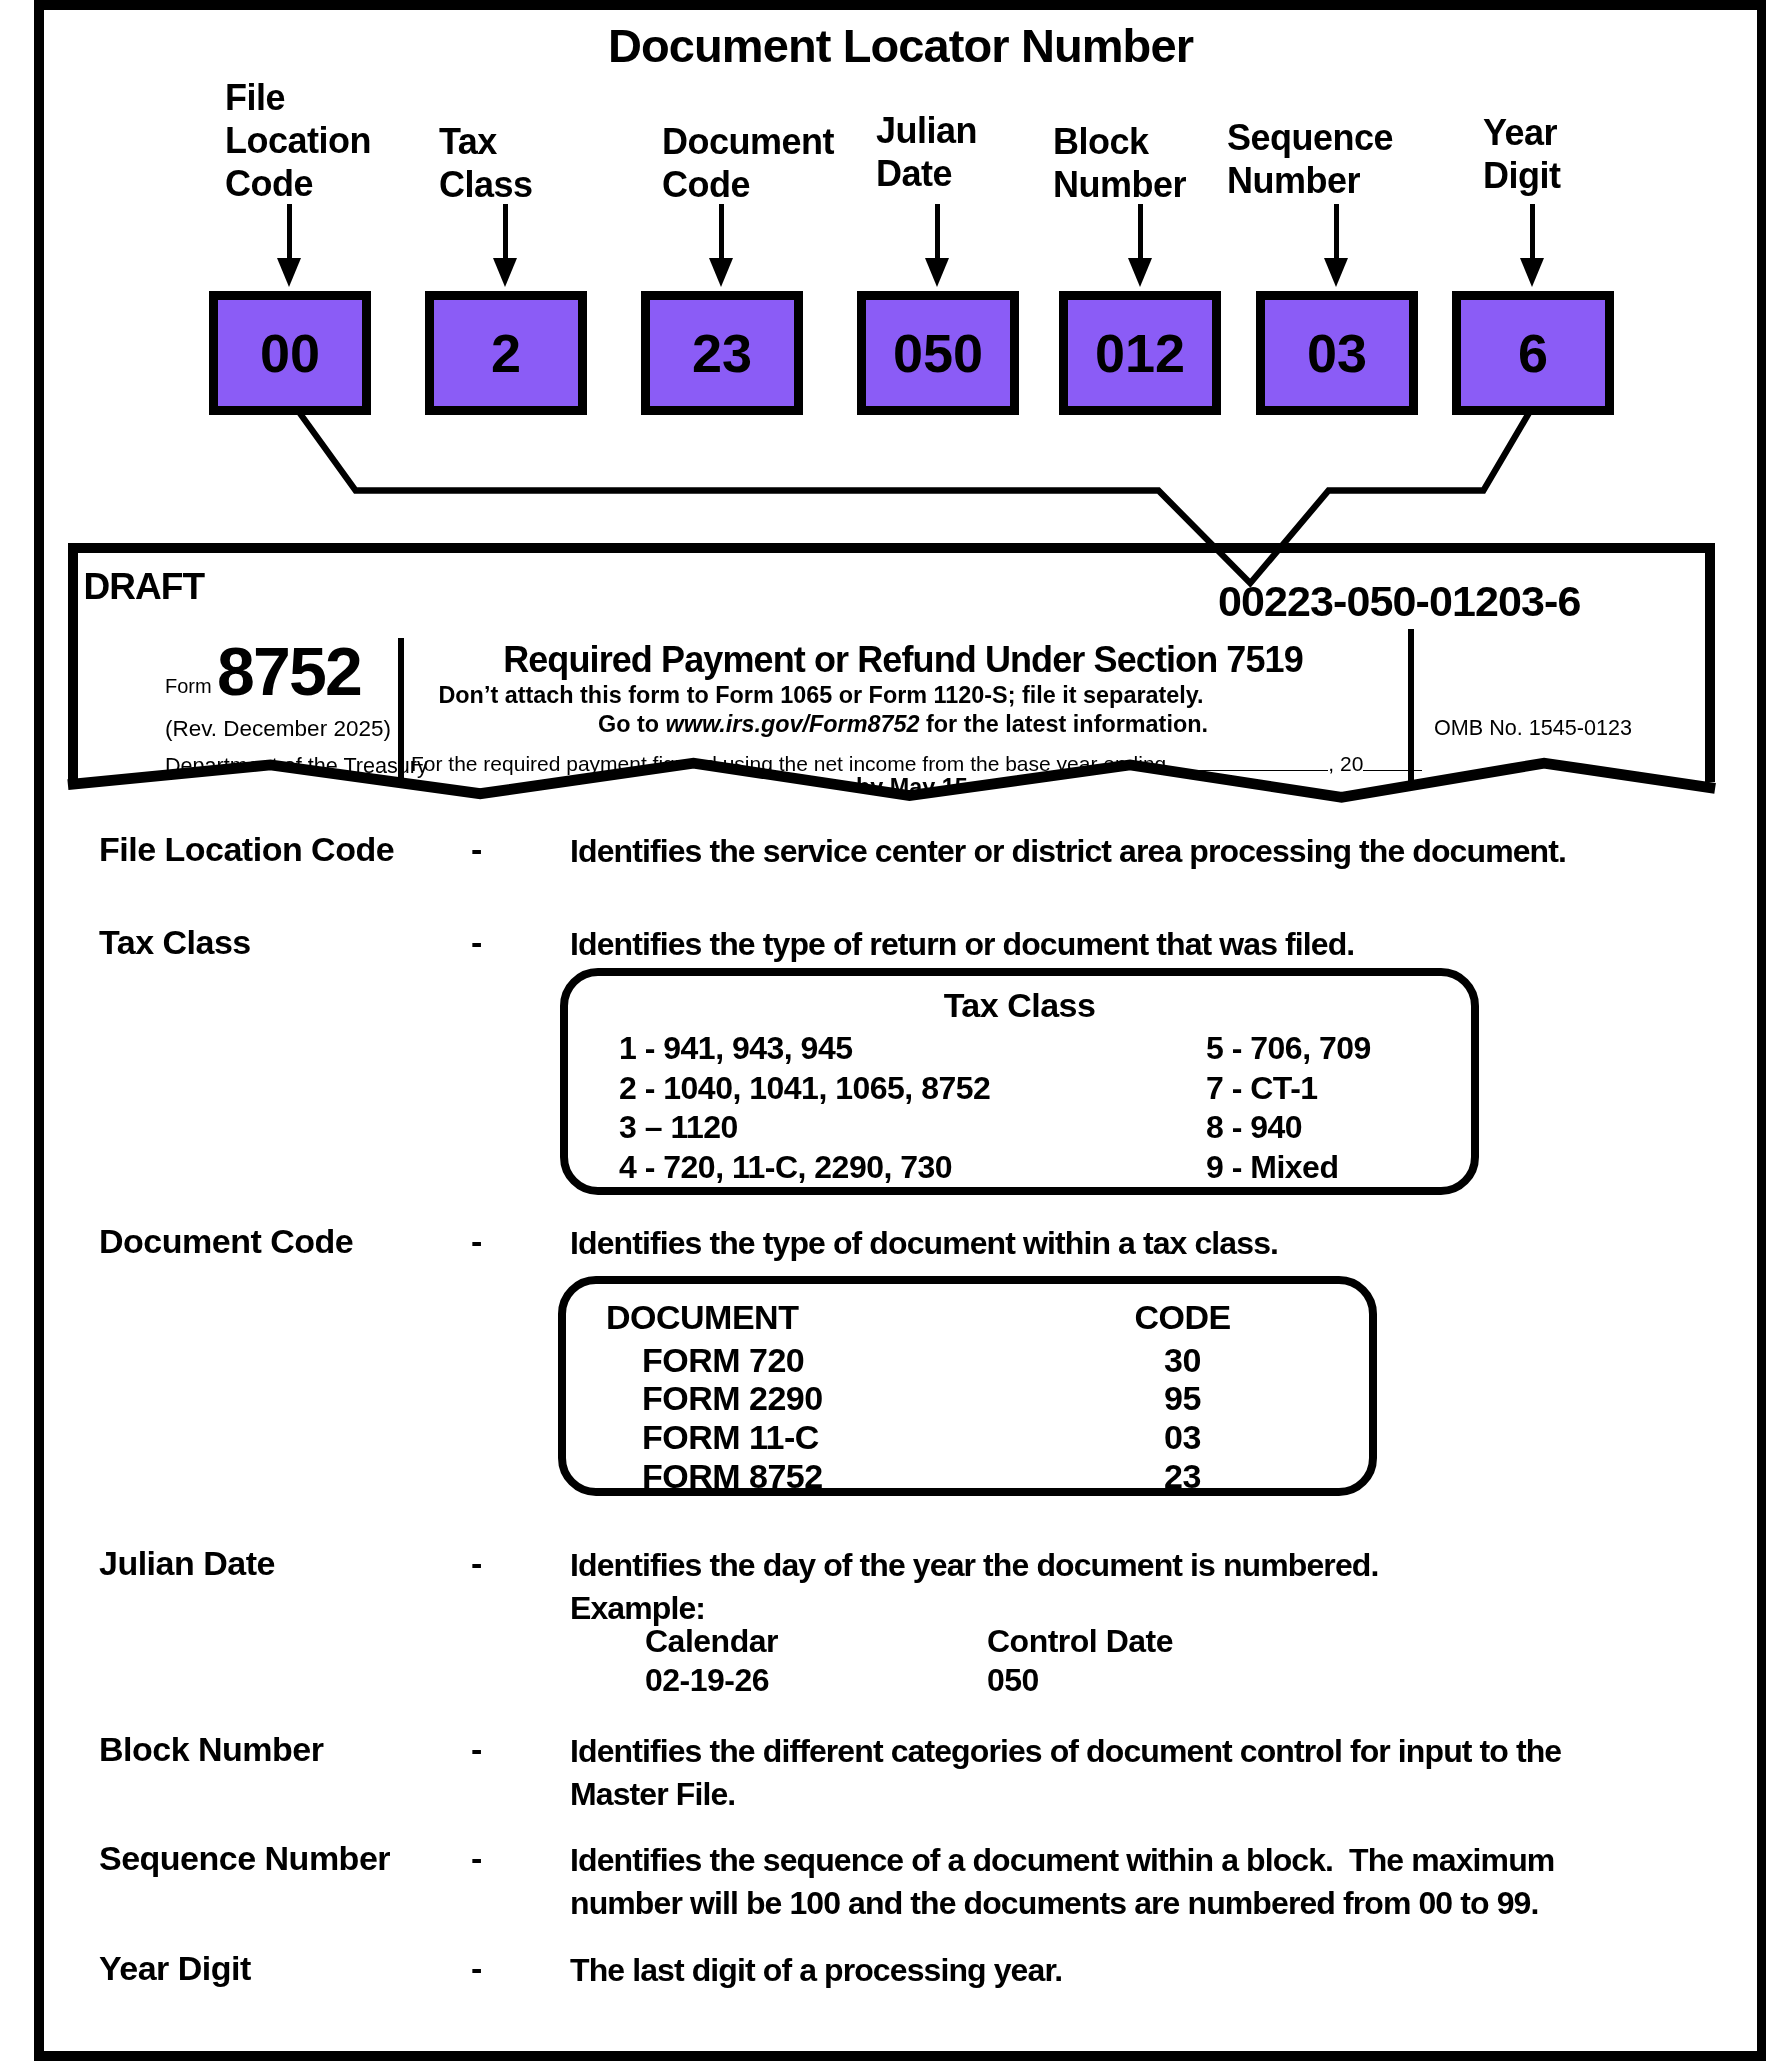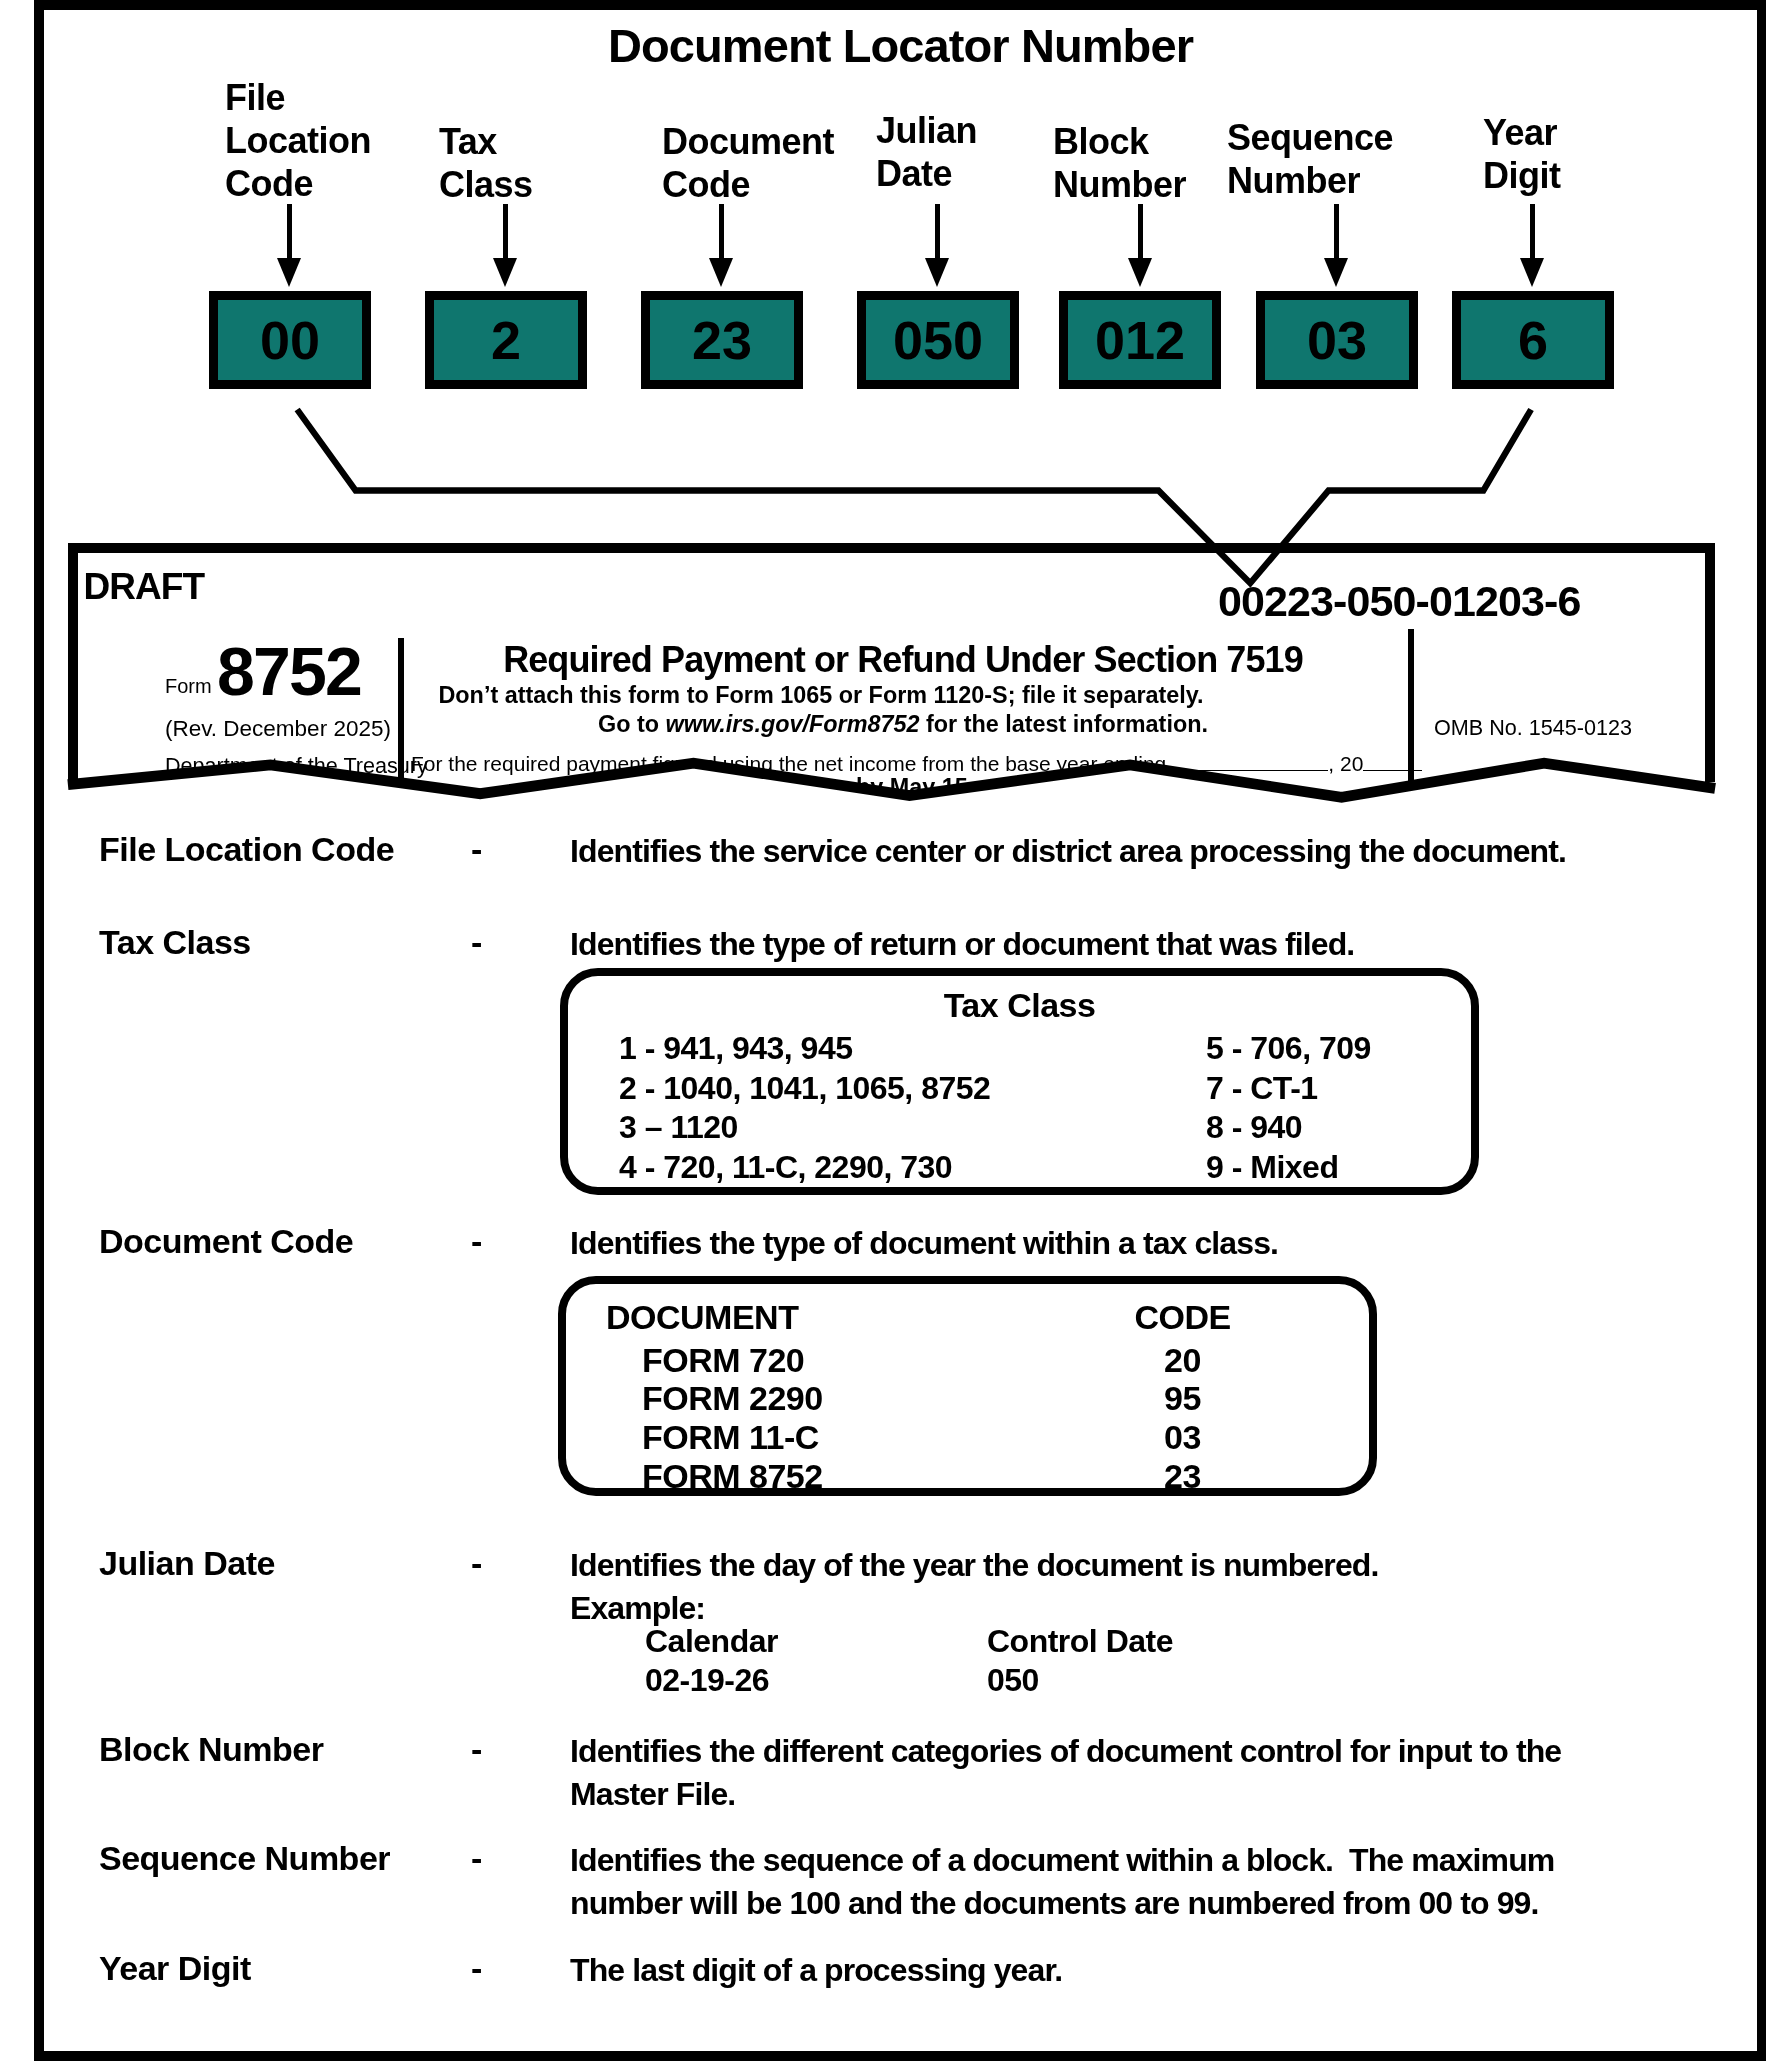--- a/index.html
+++ b/index.html
@@ -5,21 +5,21 @@
   html,body{margin:0;padding:0;background:#fff;}
   body{width:1767px;height:2064px;position:relative;font-family:"Liberation Sans",sans-serif;color:#000;overflow:hidden;}
   .abs{position:absolute;}
   .b{font-weight:bold;}
   #page-frame{left:34px;top:0;width:1733px;height:2061px;border:10.8px solid #000;box-sizing:border-box;}
   #main-title{left:34px;top:18px;width:1733px;text-align:center;font-size:47px;font-weight:bold;letter-spacing:-0.9px;}
   .fld-label{font-size:36px;font-weight:bold;line-height:43px;white-space:pre-line;letter-spacing:-0.5px;}
   .arrow{width:25px;height:85px;}
   .arrow .shaft{position:absolute;left:10px;top:0;width:5.4px;height:56px;background:#000;}
   .arrow .head{position:absolute;left:0;top:54px;width:0;height:0;border-left:12.6px solid transparent;border-right:12.6px solid transparent;border-top:29px solid #000;}
-  .dln-box{width:162px;height:98px;border:9px solid #000;box-sizing:border-box;display:flex;align-items:center;justify-content:center;font-size:54px;font-weight:bold;background:#0f766e;}
+  .dln-box{width:162px;height:124px;border:9px solid #000;box-sizing:border-box;display:flex;align-items:center;justify-content:center;font-size:54px;font-weight:bold;background:#8b5cf6;}
   #form-snippet{left:68px;top:543px;width:1647px;height:239px;border:10px solid #000;border-bottom:none;box-sizing:border-box;background:#fff;z-index:2;}
   #form-snippet .vline{position:absolute;width:6.3px;background:#000;}
   .def-row{left:0;width:1767px;}
   .def-term{position:absolute;left:99px;font-size:34px;font-weight:bold;letter-spacing:-0.5px;white-space:nowrap;}
   .def-dash{position:absolute;left:471px;font-size:34px;font-weight:bold;}
   .def-body{position:absolute;left:570px;}
   .def-line{font-size:32px;font-weight:bold;line-height:43px;letter-spacing:-0.9px;white-space:pre;}
   .round-box{border:8px solid #000;border-radius:38px;box-sizing:border-box;background:#fff;}
   .tc-entry{font-size:32px;font-weight:bold;line-height:40px;white-space:pre;letter-spacing:-0.5px;margin-left:24px;}
   .doc-cell{font-size:34px;font-weight:bold;line-height:39px;white-space:pre;letter-spacing:-0.5px;}
@@ -150,21 +150,21 @@
   <span class="def-dash">-</span>
   <div class="def-body">
       <div class="def-line">Identifies the type of document within a tax class.</div>
     </div>
 </div>
 
 <div class="abs round-box" style="left:558px;top:1276px;width:819px;height:220px;">
   <div class="abs doc-cell" style="left:40px;top:14.4px;">DOCUMENT</div>
   <div class="abs doc-cell" style="left:513px;top:14.4px;width:207px;text-align:center;">CODE</div>
   <div class="abs doc-cell" style="left:76px;top:57px;">FORM 720</div>
-  <div class="abs doc-cell" style="left:513px;top:57px;width:207px;text-align:center;">20</div>
+  <div class="abs doc-cell" style="left:513px;top:57px;width:207px;text-align:center;">30</div>
   <div class="abs doc-cell" style="left:76px;top:95px;">FORM 2290</div>
   <div class="abs doc-cell" style="left:513px;top:95px;width:207px;text-align:center;">95</div>
   <div class="abs doc-cell" style="left:76px;top:134px;">FORM 11-C</div>
   <div class="abs doc-cell" style="left:513px;top:134px;width:207px;text-align:center;">03</div>
   <div class="abs doc-cell" style="left:76px;top:173px;">FORM 8752</div>
   <div class="abs doc-cell" style="left:513px;top:173px;width:207px;text-align:center;">23</div>
 </div>
 
 <div class="abs def-row" style="top:1544px;">
   <span class="def-term">Julian Date</span>

